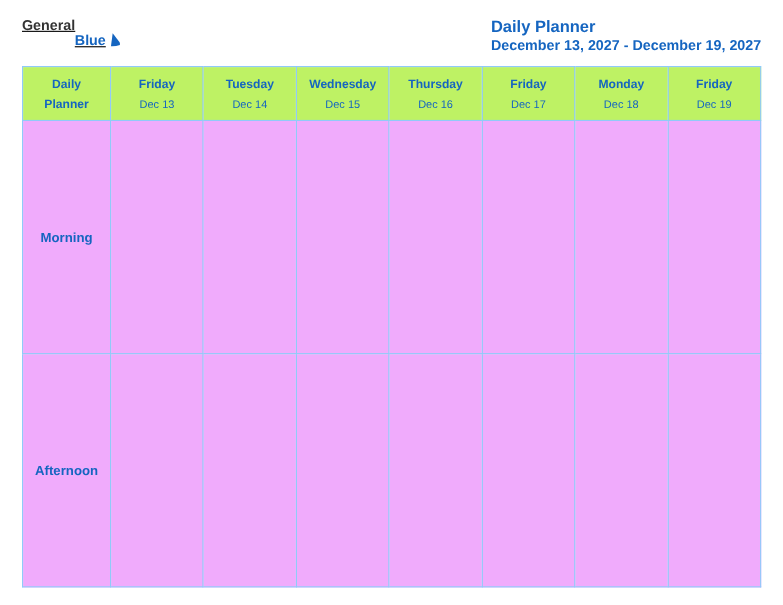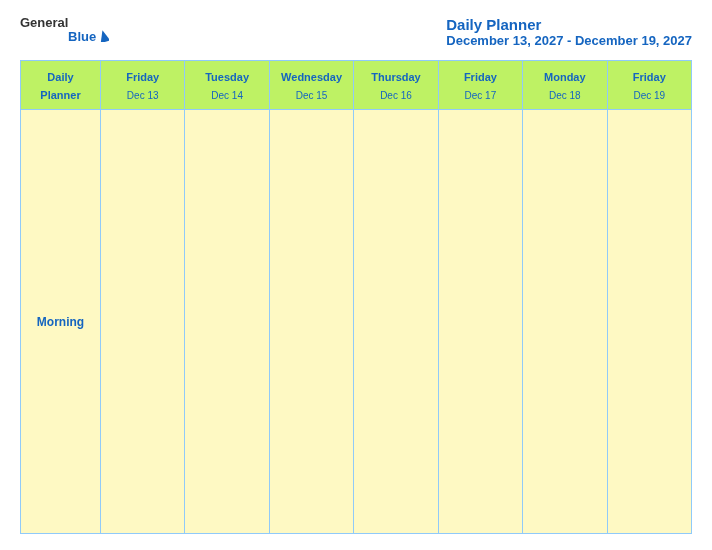--- a/index.html
+++ b/index.html
@@ -78,34 +78,35 @@
       background-color: #e8f5e9;
       width: 80px;
       font-size: 12px;
       font-weight: bold;
       color: #1565c0;
       padding: 4px;
     }
 
     
     .planner-table tbody tr td {
-      background-color: #fef9c3;
+      background-color: #f0abfc;
       height: 110px;
       min-width: 75px;
     }
 
     .planner-table tbody tr:first-child td {
       
     }
 
     
     .logo-row {
       display: flex;
       align-items: flex-end;
       gap: 2px;
+      text-decoration: underline;
     }
     .logo-text-group {
       display: flex;
       flex-direction: column;
       line-height: 1.1;
     }
   </style>
 </head>
 <body>
 
@@ -151,14 +152,24 @@
   <tr>
         <td class="row-label">Morning</td>
         <td></td>
         <td></td>
         <td></td>
         <td></td>
         <td></td>
         <td></td>
         <td></td>
       </tr>
+      <tr>
+        <td class="row-label">Afternoon</td>
+        <td></td>
+        <td></td>
+        <td></td>
+        <td></td>
+        <td></td>
+        <td></td>
+        <td></td>
+      </tr>
     </tbody>
 </table>
 
 </body></html>

